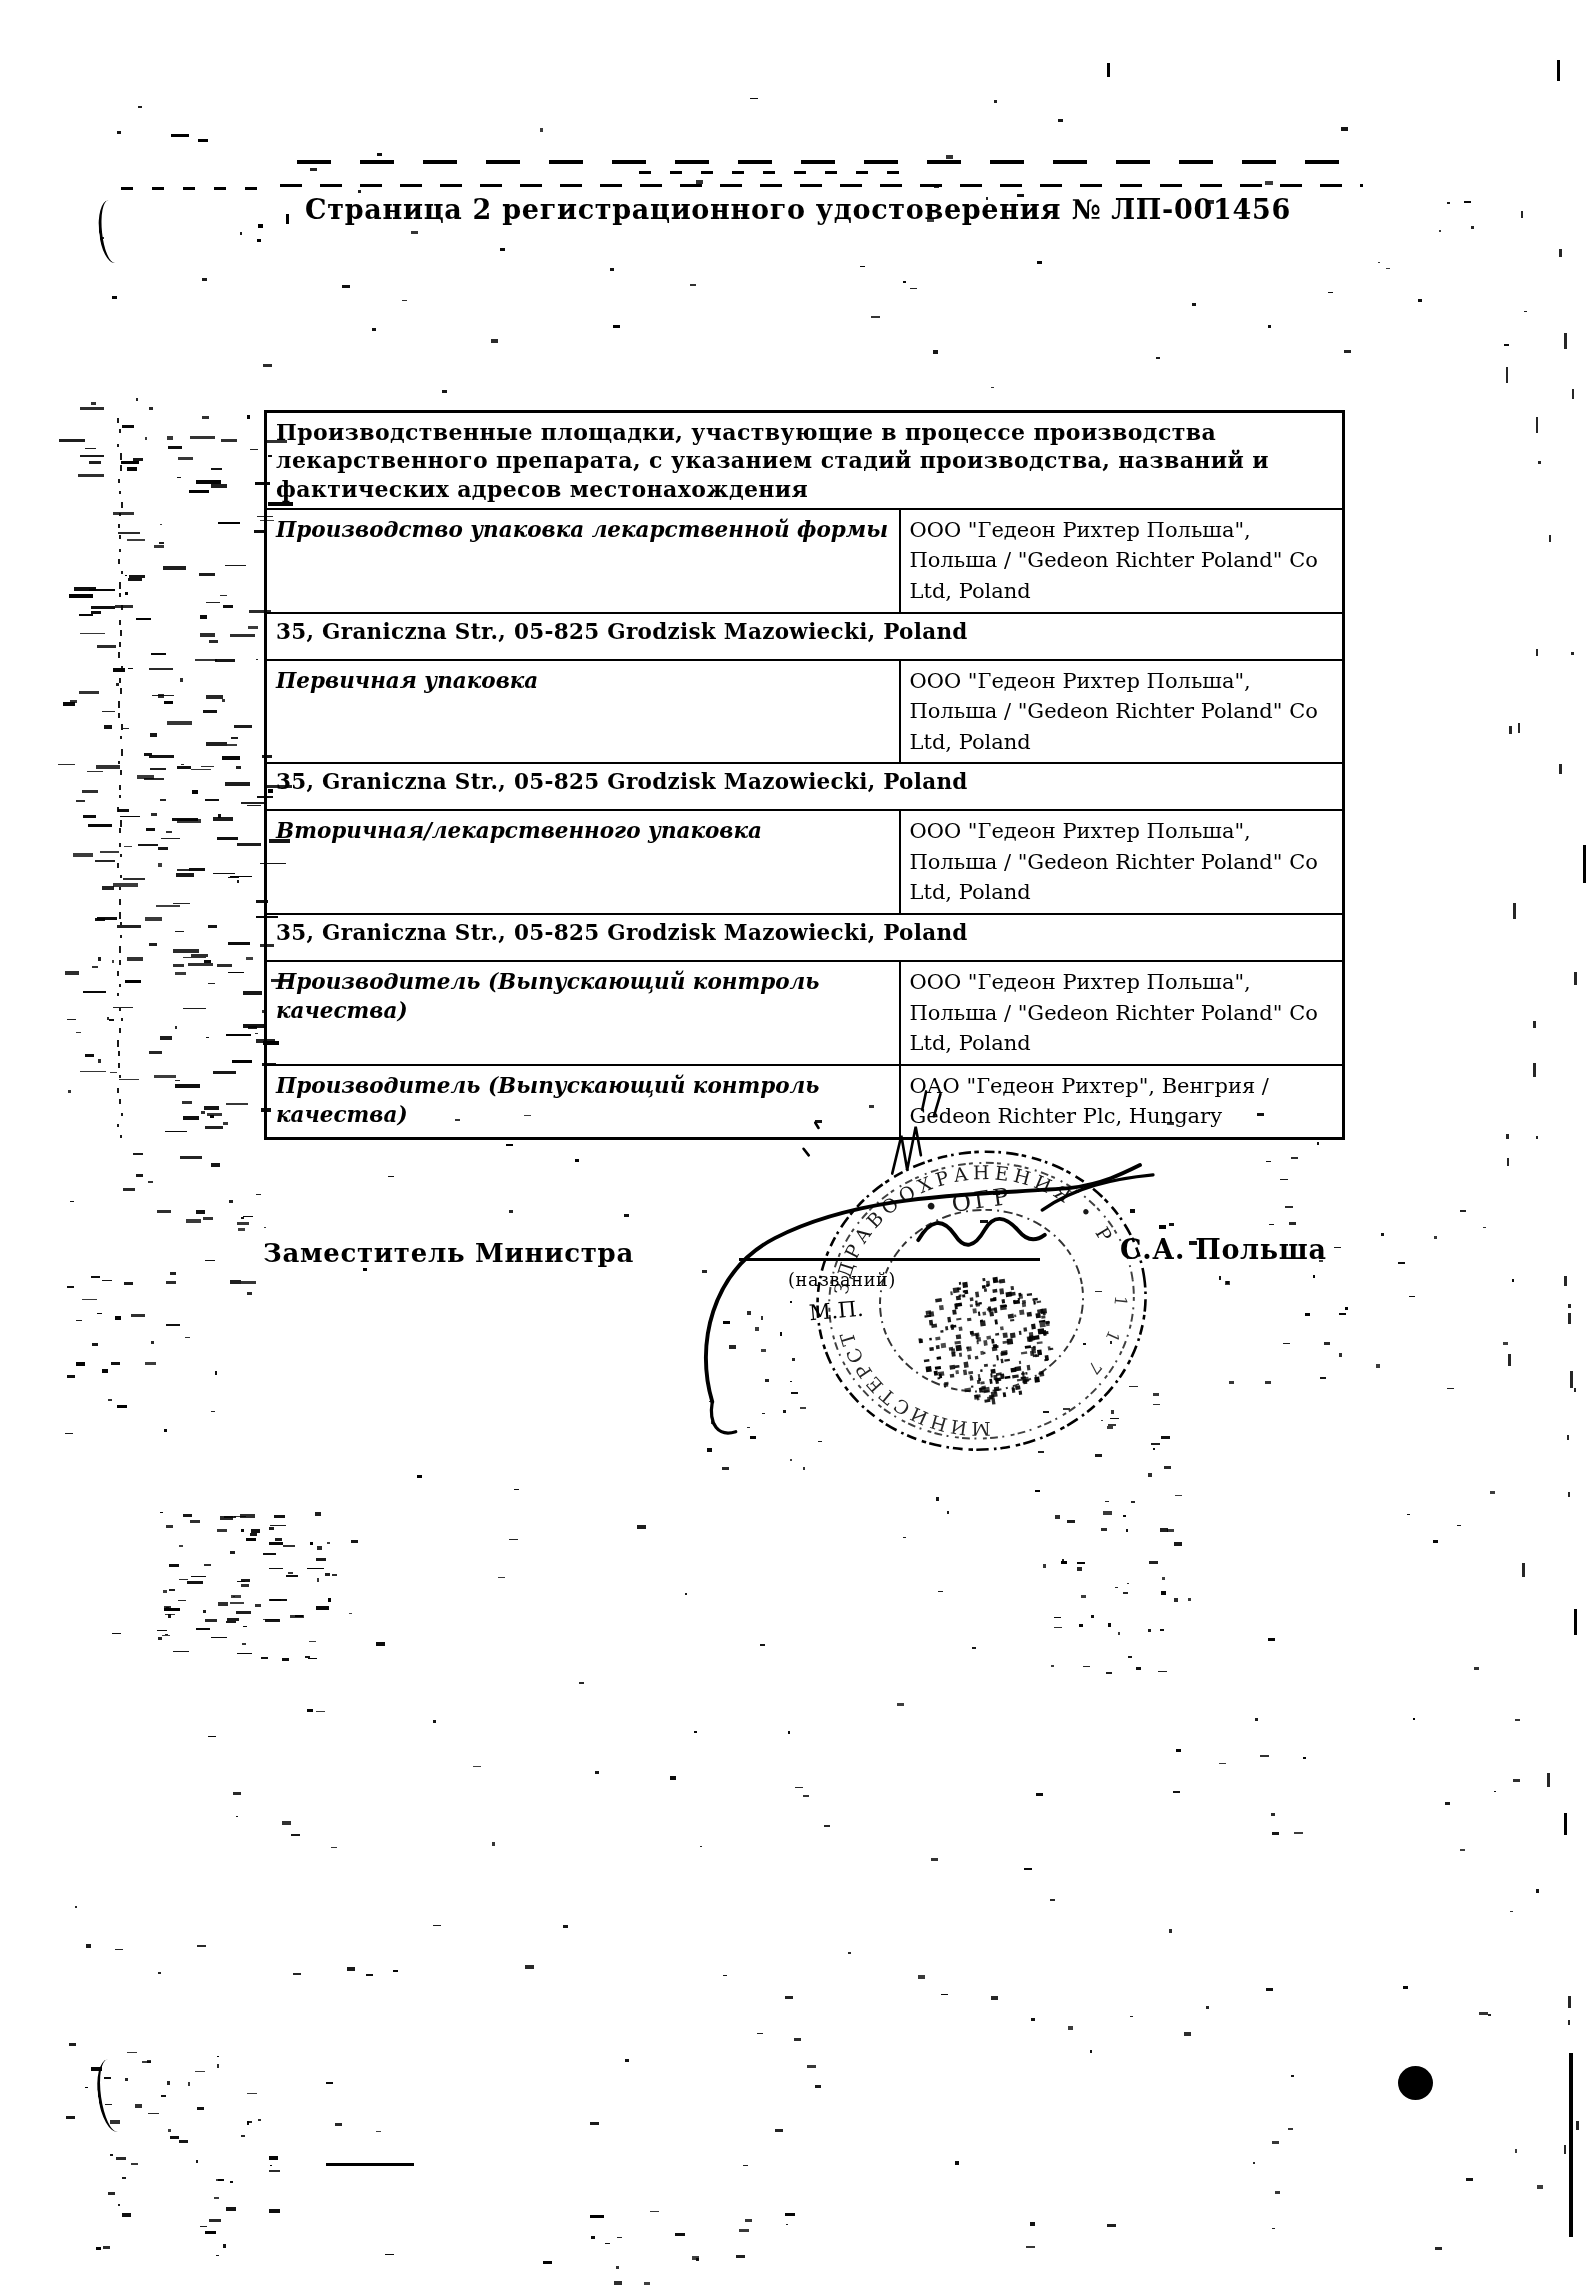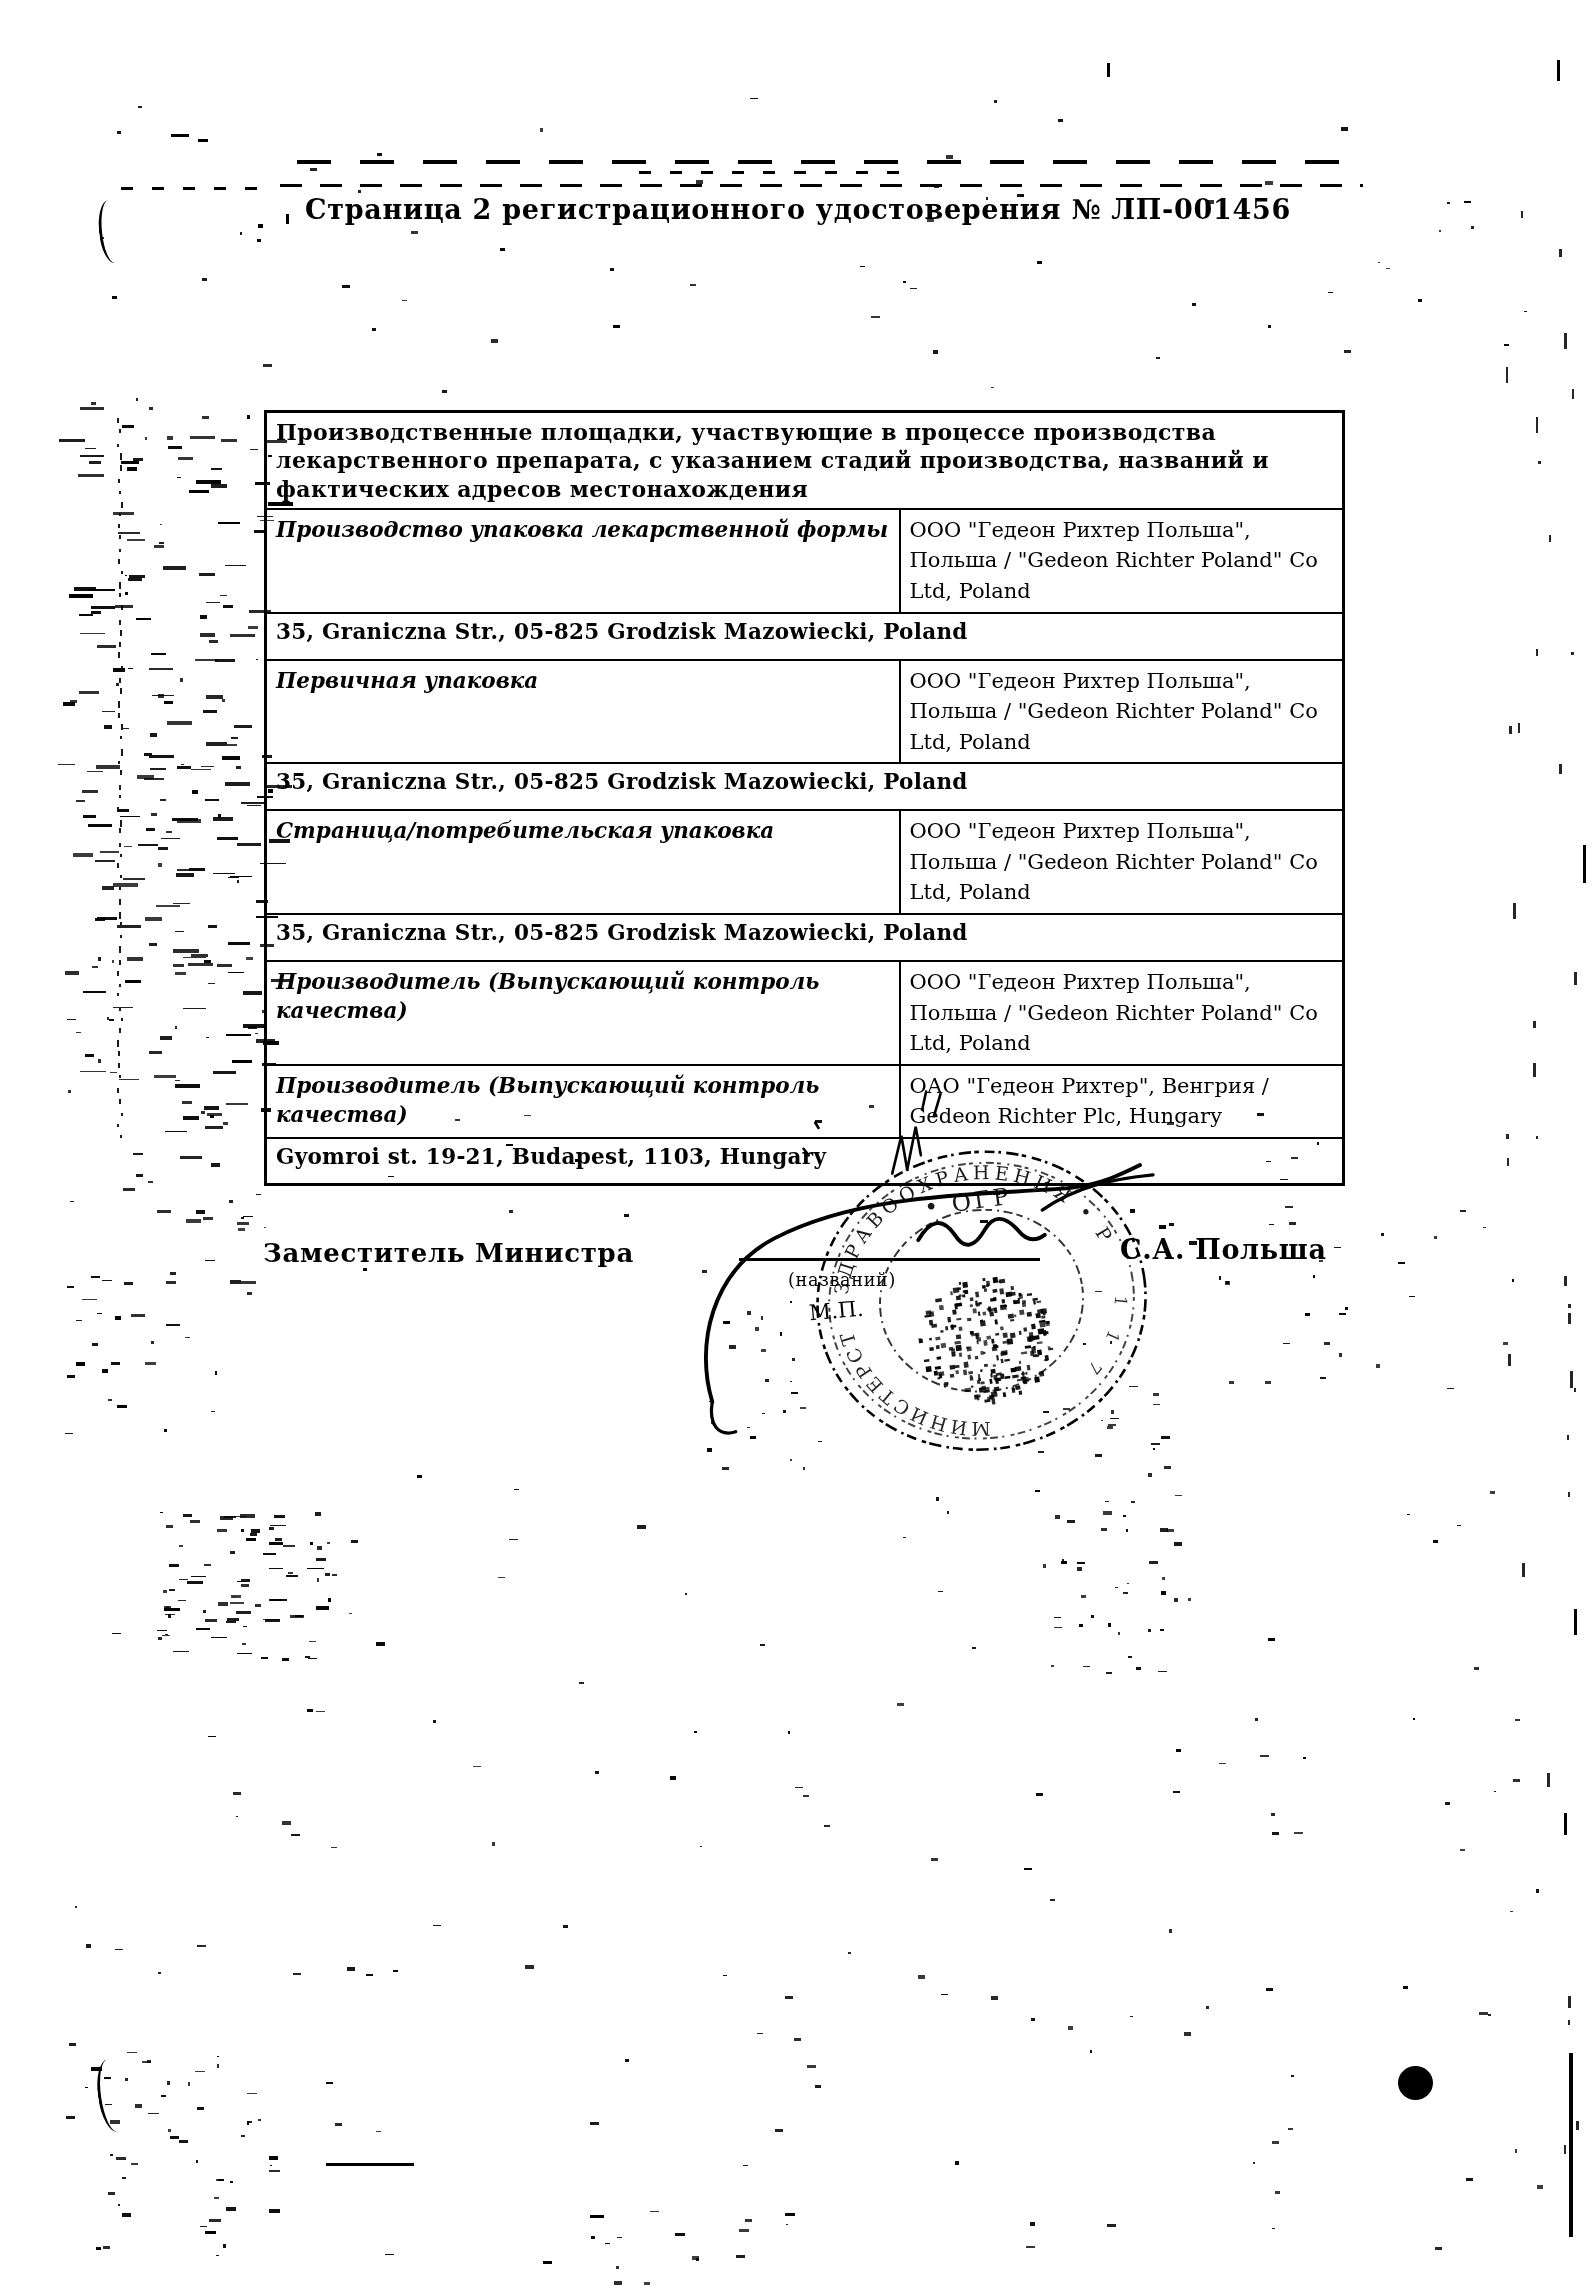--- a/index.html
+++ b/index.html
@@ -76,36 +76,33 @@
         <td colspan="2" class="addr">35, Graniczna Str., 05-825 Grodzisk Mazowiecki, Poland</td>
       </tr>
       <tr class="row-pair">
         <td class="stage">Первичная упаковка</td>
         <td class="company">ООО "Гедеон Рихтер Польша", Польша / "Gedeon Richter Poland" Co Ltd, Poland</td>
       </tr>
       <tr class="row-addr">
         <td colspan="2" class="addr">35, Graniczna Str., 05-825 Grodzisk Mazowiecki, Poland</td>
       </tr>
       <tr class="row-pair">
-        <td class="stage">Страница/потребительская упаковка</td>
+        <td class="stage">Вторичная/лекарственного упаковка</td>
         <td class="company">ООО "Гедеон Рихтер Польша", Польша / "Gedeon Richter Poland" Co Ltd, Poland</td>
       </tr>
       <tr class="row-addr">
         <td colspan="2" class="addr">35, Graniczna Str., 05-825 Grodzisk Mazowiecki, Poland</td>
       </tr>
       <tr class="row-pair">
         <td class="stage">Производитель (Выпускающий контроль качества)</td>
         <td class="company">ООО "Гедеон Рихтер Польша", Польша / "Gedeon Richter Poland" Co Ltd, Poland</td>
       </tr>
       <tr class="row-pair">
         <td class="stage">Производитель (Выпускающий контроль качества)</td>
         <td class="company">ОАО "Гедеон Рихтер", Венгрия / Gedeon Richter Plc, Hungary</td>
-      </tr>
-      <tr class="row-addr">
-        <td colspan="2" class="addr">Gyomroi st. 19-21, Budapest, 1103, Hungary</td>
       </tr>
     </tbody>
 </table>
 
 <div class="minister">Заместитель Министра</div>
 <div class="sig-line"></div>
 <div class="sig-caption">(названий)</div>
 <div class="mp-mark">М.П.</div>
 <div class="sig-name">С.А. Польша</div>
 

